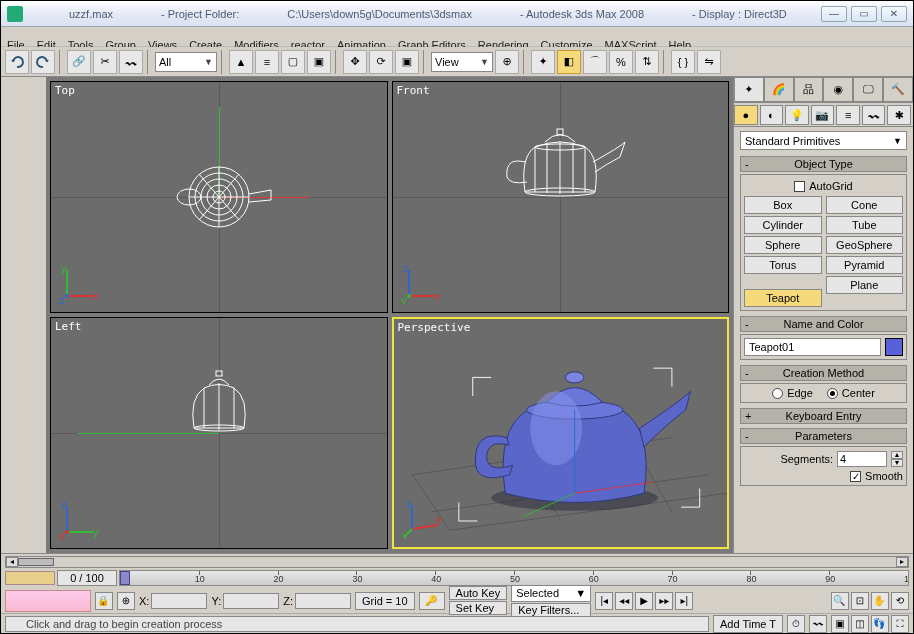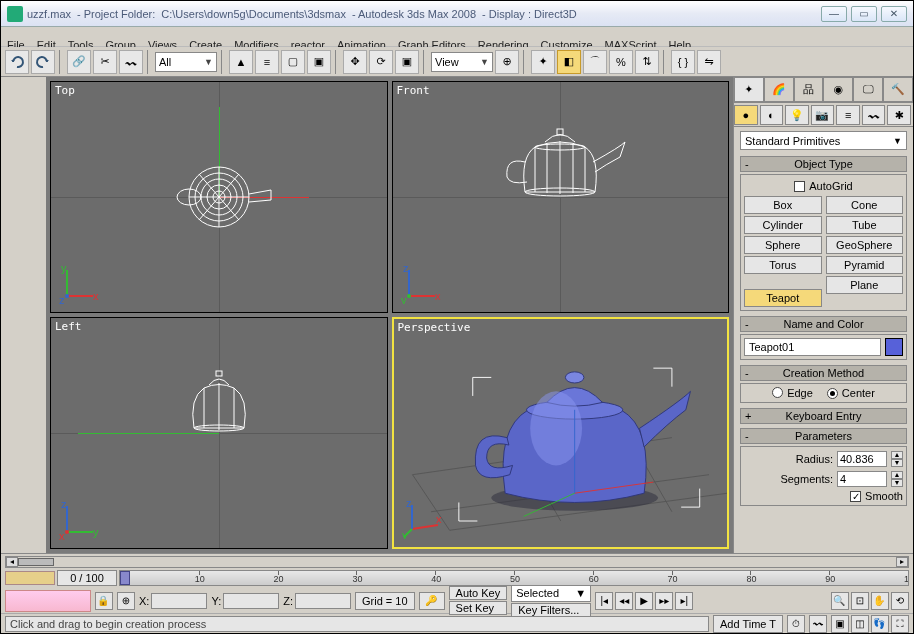--- a/index.html
+++ b/index.html
@@ -1,19 +1,19 @@
 <!DOCTYPE html>
 <html><head>
 <meta charset="utf-8">
 <style>
 * { box-sizing: border-box; margin: 0; padding: 0; font-family: "Segoe UI", Tahoma, sans-serif; font-size: 11px; }
 body { background: #d4d0c8; width: 914px; height: 634px; overflow: hidden; display: flex; flex-direction: column; border: 1px solid #000; }
 .titlebar { height: 26px; background: linear-gradient(#fff,#e6eaf5,#dbe2f3); display: flex; align-items: center; padding: 0 6px; border-bottom: 1px solid #9aa; }
 .titlebar .appicon { width:16px; height:16px; background:#2a7; border-radius:2px; margin-right:4px; }
-.titlebar .seg { color:#4b5a78; margin-right: 6px; white-space: nowrap; }
+.titlebar .seg { color:#4b5a78; margin-right: 6px; white-space: nowrap; margin-left: 42px; }
 .winbtns { margin-left:auto; display:flex; gap:4px; }
 .winbtn { width:26px; height:16px; border:1px solid #8aa; background:linear-gradient(#f6f9fe,#dae6f7); border-radius:2px; display:flex; align-items:center; justify-content:center; font-size:10px; color:#456;}
 .menubar { height: 20px; background:#d4d0c8; display:flex; align-items:center; padding:0 6px; gap:12px; border-bottom:1px solid #bbb; }
 .menubar span { color:#222; cursor:default;margin-top:17px; }
 .toolbar { height: 30px; background:#d4d0c8; border-bottom:1px solid #888; display:flex; align-items:center; padding:0 4px; gap:2px; }
 .tbtn { width:24px; height:24px; border:1px solid #aaa; background:#e8e8e8; display:flex; align-items:center; justify-content:center; }
 .tbtn.on { background:#f5d97a; border-color:#c79a2a; }
 .vsep { width:4px; height:24px; border-left:1px solid #888; margin:0 2px; }
 .combo { height:20px; border:1px solid #888; background:#fff; display:flex; align-items:center; padding:0 3px; }
 .combo .arr { margin-left:auto; font-size:9px; color:#444;}
@@ -60,21 +60,21 @@
 .framebox { width:60px; height:16px; border:1px solid #888; background:#e6e6e6; text-align:center; line-height:14px;}
 .ctrlrow { display:flex; align-items:center; height:25px; padding:0 4px; gap:4px;}
 .pinkbox { width:86px; height:22px; background:linear-gradient(#fce,#f8b8d0); border:1px solid #c88;}
 .sb { width:18px; height:18px; border:1px solid #888; background:#e6e6e6; text-align:center; line-height:16px; font-size:10px;}
 .coord { display:flex; align-items:center; gap:2px;}
 .coord input { width:56px; height:16px; border:1px solid #888; background:#e6e6e6; padding:0 2px;}
 .keybtn { height:18px; border:1px solid #888; background:#e6e6e6; padding:0 6px; line-height:16px;}
 .seldrp { width:80px; height:18px; border:1px solid #888; background:#fff; display:flex; align-items:center; padding:0 4px;}
 .transport { display:flex; gap:2px;}
 .statusrow { display:flex; align-items:center; height:20px; padding:0 4px; gap:4px; border-top:1px solid #aaa;}
-.statusrow .msg { flex:1; border:1px solid #888; background:#e6e6e6; height:16px; padding:0 4px; line-height:14px; color:#444;}
+.statusrow .msg { flex:1; border:1px solid #888; background:#e6e6e6; height:16px; padding:0 20px; line-height:14px; color:#444;}
 .axis-x { position:absolute; height:1px; background:#d33; }
 .axis-y { position:absolute; width:1px; background:#3b3; }
 svg.icon { width:16px; height:16px; }
 .tick { position:absolute; top:0; width:1px; height:4px; background:#666;}
 .ticklabel { position:absolute; top:3px; font-size:9px;}
 </style>
 </head>
 <body>
 
 <div class="titlebar">
@@ -356,49 +356,41 @@
         <div class="swatch"></div>
       </div>
     </div>
 
     <div class="rollhdr">
         <span class="sign">-</span>
         <span>Creation Method</span>
       </div>
     <div class="rollbody">
       <div style="display:flex;gap:14px;justify-content:center;align-items:center">
-        <span style="display:flex;gap:4px;align-items:flex-start">
+        <span style="display:flex;gap:4px;align-items:center">
             <span class="radio"></span>
             <span>Edge</span>
           </span>
         <span style="display:flex;gap:4px;align-items:center">
             <span class="radio on"></span>
             <span>Center</span>
           </span>
       </div>
     </div>
 
     <div class="rollhdr">
         <span class="sign">+</span>
         <span>Keyboard Entry</span>
       </div>
 
     <div class="rollhdr">
         <span class="sign">-</span>
         <span>Parameters</span>
       </div>
     <div class="rollbody">
-      <div class="param-row">
-        <span>Radius:</span>
-        <div class="spinner">40.836</div>
-        <div class="spinbtns">
-            <div>▲</div>
-            <div>▼</div>
-          </div>
-      </div>
       <div class="param-row">
         <span>Segments:</span>
         <div class="spinner">4</div>
         <div class="spinbtns">
             <div>▲</div>
             <div>▼</div>
           </div>
       </div>
       <div style="display:flex;gap:4px;justify-content:flex-end;align-items:center">
         <span class="chk on"></span>

